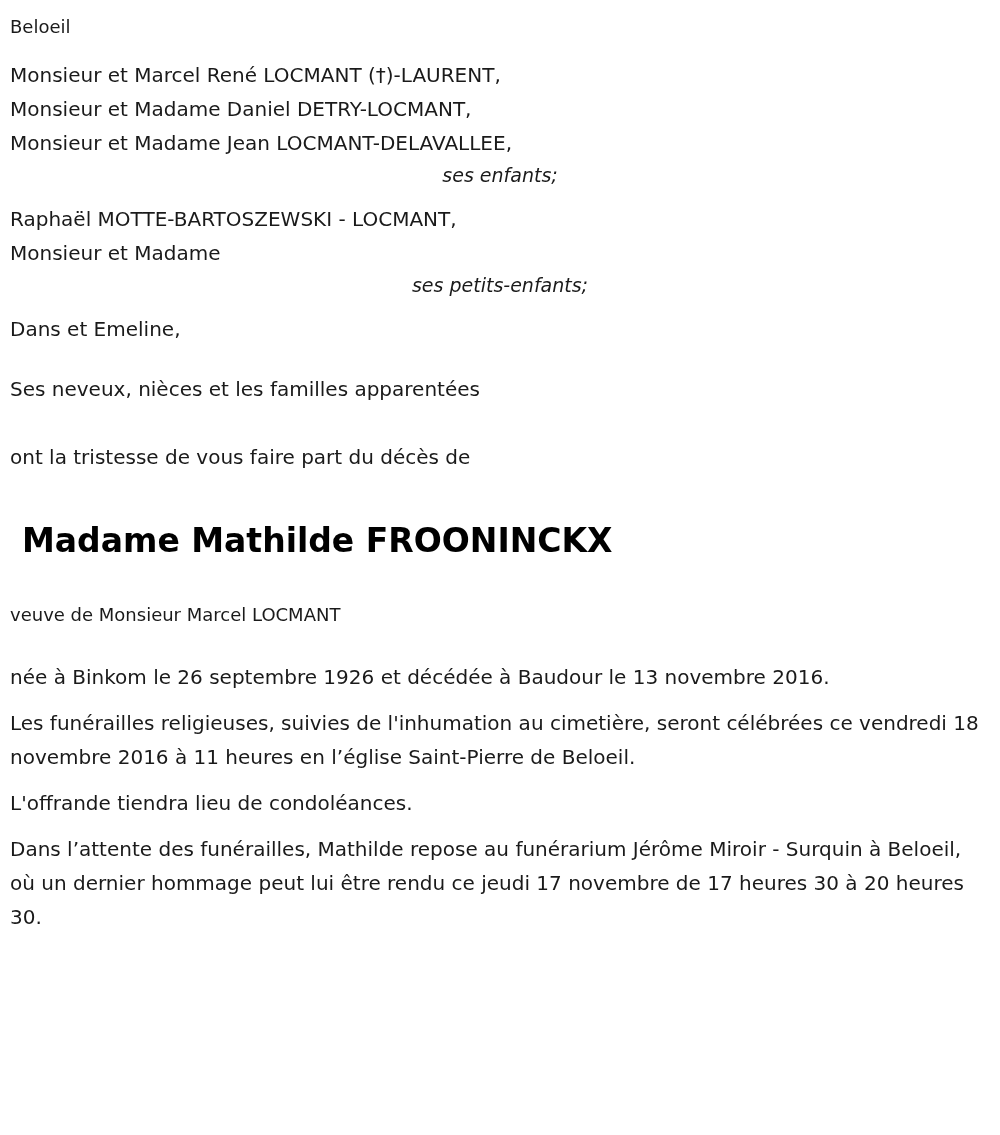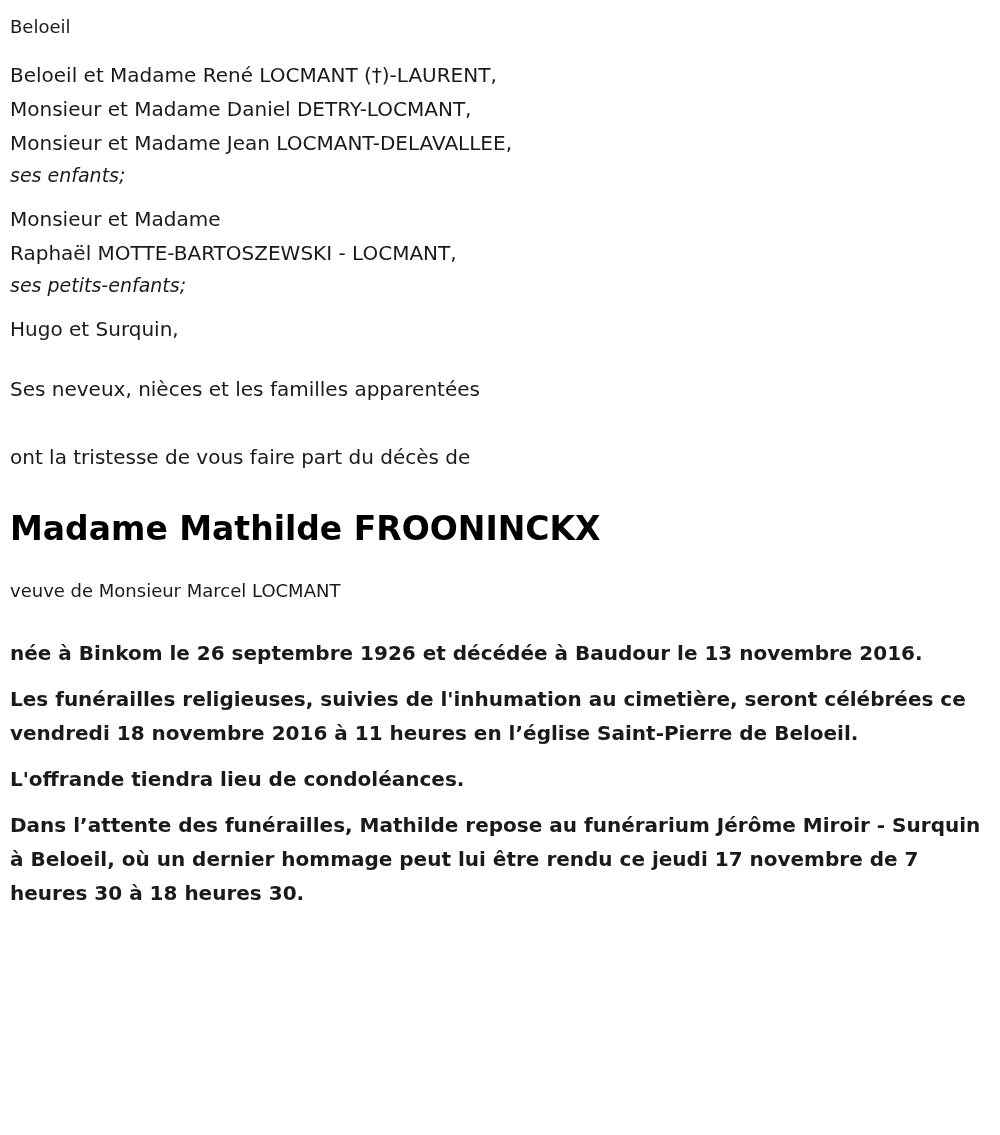--- a/index.html
+++ b/index.html
@@ -36,33 +36,32 @@
     font-size: 18px;
     line-height: 30px;
     color: #1a1a1a;
   }
 
   .para {
     font-size: 20px;
     line-height: 34px;
     color: #1a1a1a;
     margin: 0;
-    font-weight: bold;
   }
 
   
   .family-block {
     position: relative;
   }
 
   .relation {
     font-style: italic;
     font-size: 19px;
     line-height: 30px;
-    text-align: left;
+    text-align: center;
     color: #1a1a1a;
     width: 100%;
   }
 
   .relation-narrow {
     width: 100%;
     padding-left: 700px;
     box-sizing: border-box;
   }
 
@@ -73,52 +72,52 @@
   .gap-30 { height: 30px; }
   .gap-34 { height: 34px; }
 
   
   .headline {
     font-size: 33px;
     font-weight: bold;
     line-height: 42px;
     letter-spacing: 0px;
     color: #000000;
-    margin: 0;
+    margin: 12px;
   }
 </style>
 </head>
 <body>
 
 <div class="page">
 
   <div class="gap-12"></div>
   <div class="small-line">Beloeil</div>
 
   <div class="gap-16"></div>
 
   <div class="family-block">
-    <div class="line">Beloeil et Madame René LOCMANT (†)-LAURENT,</div>
+    <div class="line">Monsieur et Marcel René LOCMANT (†)-LAURENT,</div>
     <div class="line">Monsieur et Madame Daniel DETRY-LOCMANT,</div>
     <div class="line">Monsieur et Madame Jean LOCMANT-DELAVALLEE,</div>
     <div class="relation">ses enfants;</div>
   </div>
 
   <div class="gap-12"></div>
 
   <div class="family-block">
+    <div class="line">Raphaël MOTTE-BARTOSZEWSKI - LOCMANT,</div>
     <div class="line">Monsieur et Madame</div>
-    <div class="line">Raphaël MOTTE-BARTOSZEWSKI - LOCMANT,</div>
     <div class="relation">ses petits-enfants;</div>
   </div>
 
   <div class="gap-12"></div>
 
   <div class="family-block">
-    <div class="line">Hugo et Surquin,</div>
+    <div class="line">Dans et Emeline,</div>
   </div>
 
   <div class="gap-26"></div>
 
   <div class="line">Ses neveux, nièces et les familles apparentées</div>
 
   <div class="gap-34"></div>
 
   <div class="line">ont la tristesse de vous faire part du décès de</div>
 
@@ -137,15 +136,15 @@
   <div class="gap-12"></div>
 
   <p class="para">Les funérailles religieuses, suivies de l'inhumation au cimetière, seront célébrées ce vendredi 18 novembre 2016 à 11 heures en l’église Saint-Pierre de Beloeil.</p>
 
   <div class="gap-12"></div>
 
   <p class="para">L'offrande tiendra lieu de condoléances.</p>
 
   <div class="gap-12"></div>
 
-  <p class="para">Dans l’attente des funérailles, Mathilde repose au funérarium Jérôme Miroir - Surquin à Beloeil, où un dernier hommage peut lui être rendu ce jeudi 17 novembre de 7 heures 30 à 18 heures 30.</p>
+  <p class="para">Dans l’attente des funérailles, Mathilde repose au funérarium Jérôme Miroir - Surquin à Beloeil, où un dernier hommage peut lui être rendu ce jeudi 17 novembre de 17 heures 30 à 20 heures 30.</p>
 
 </div>
 
 </body></html>

